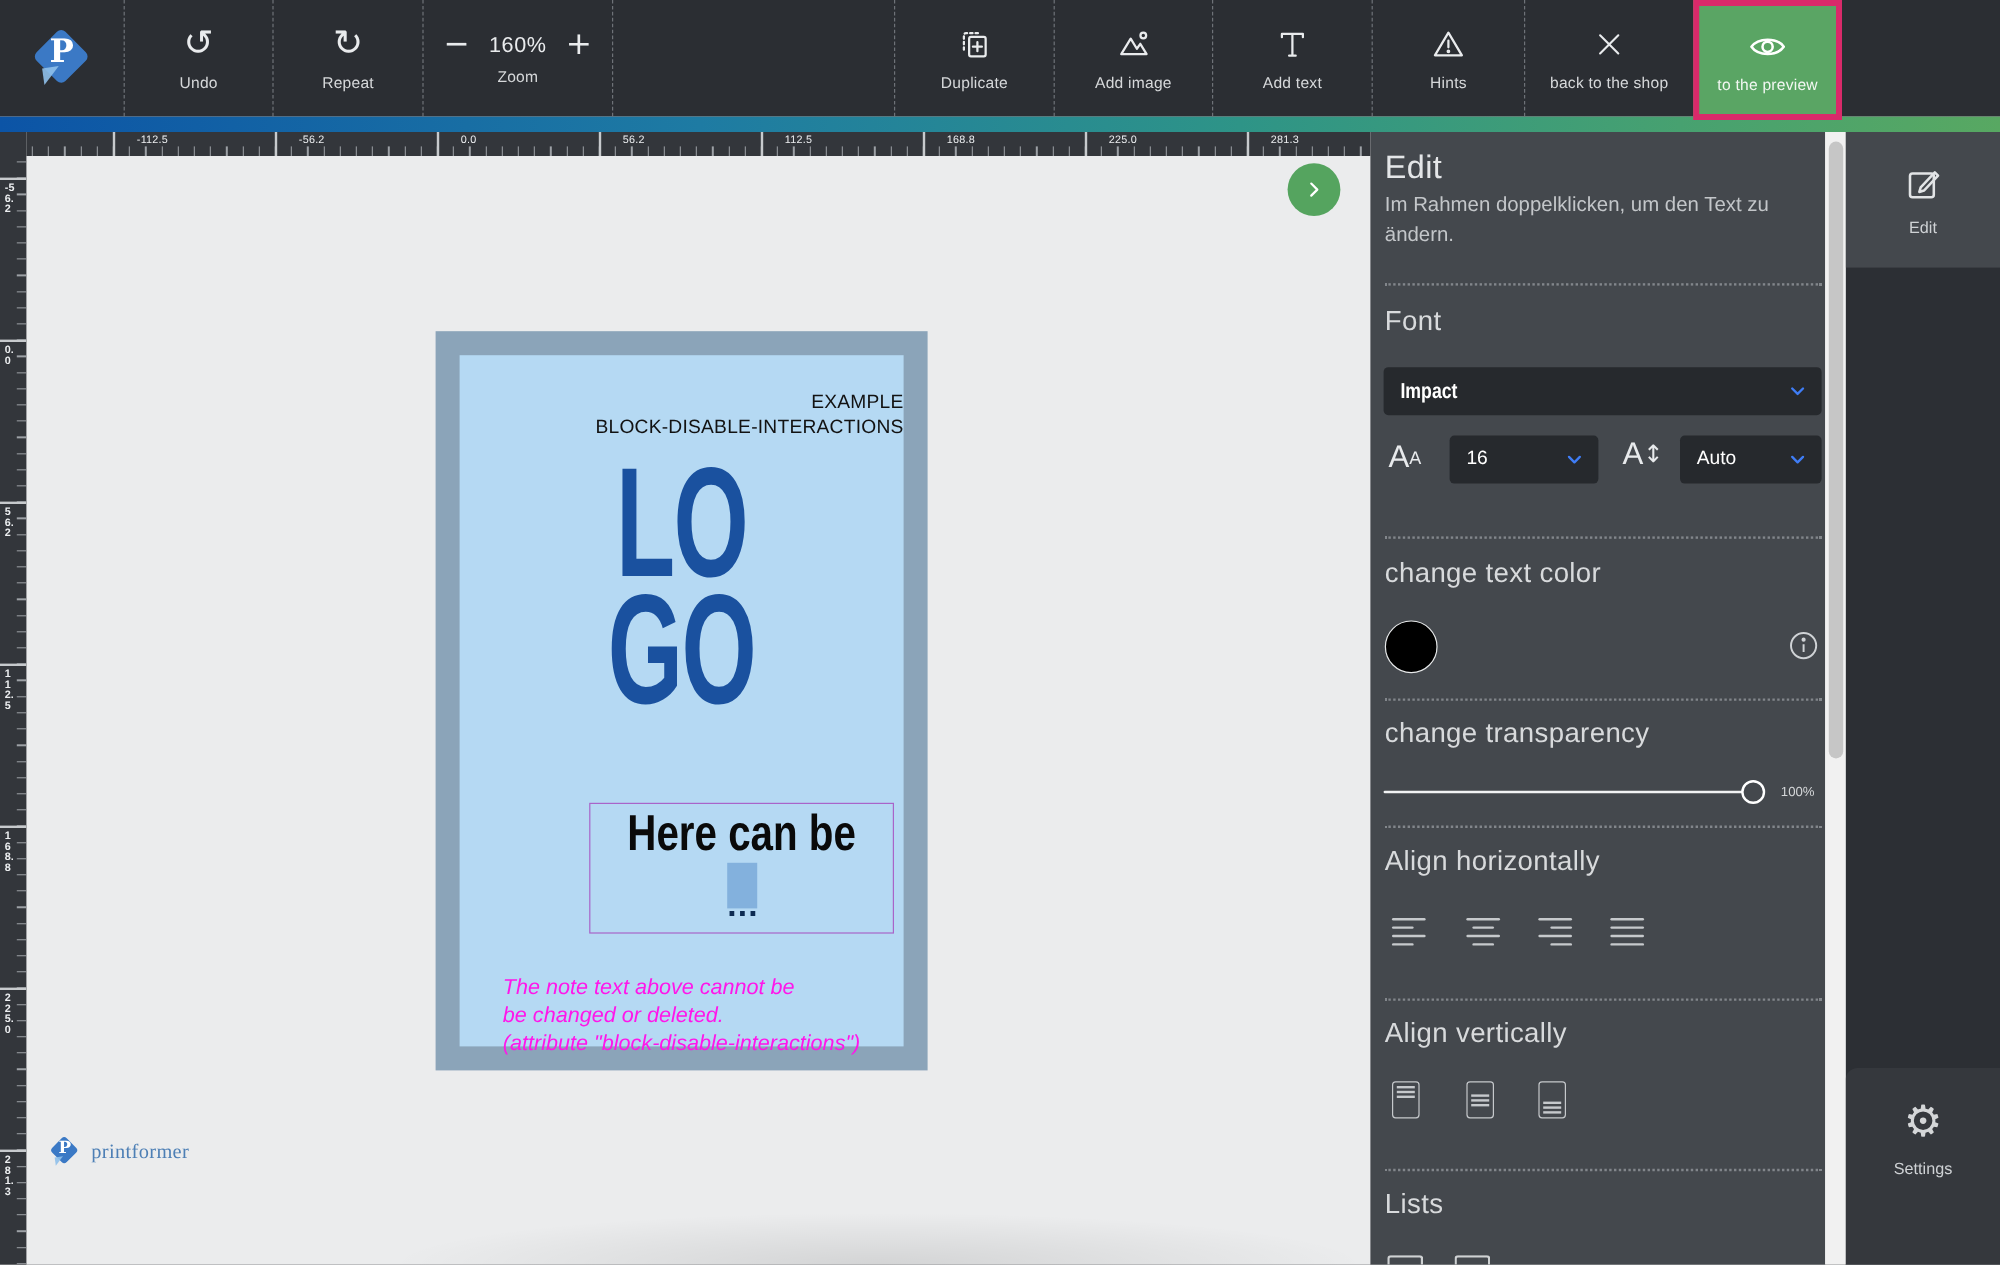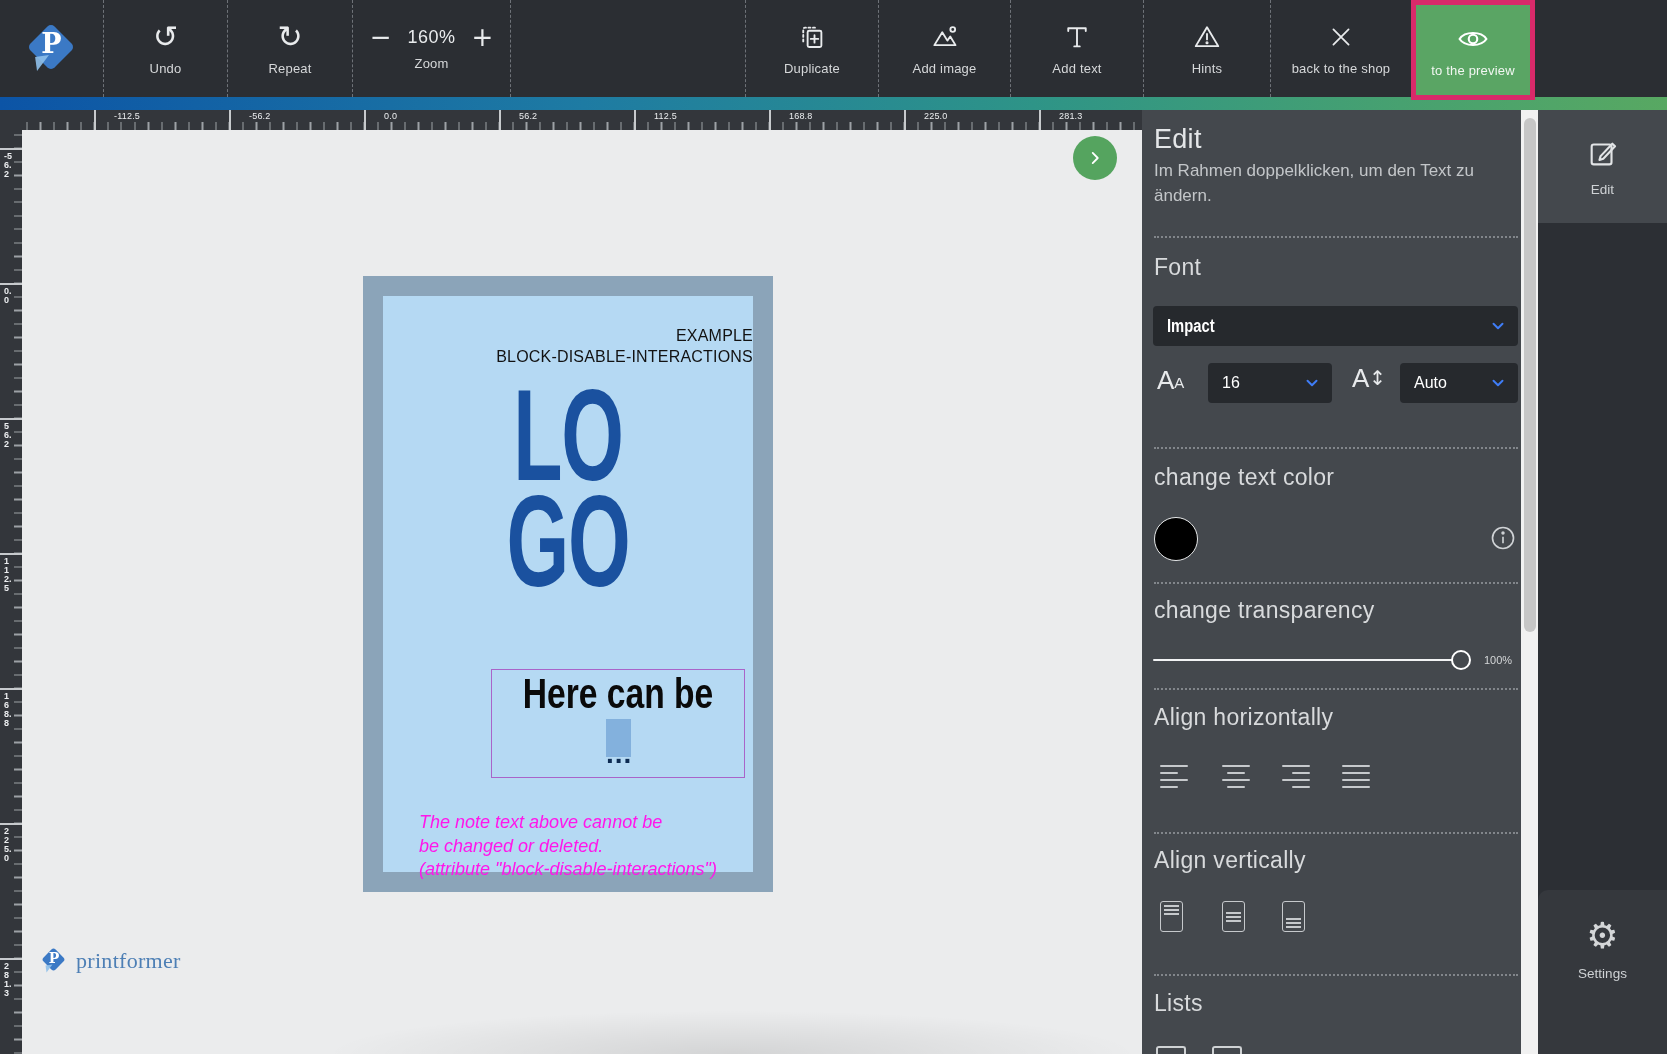--- a/index.html
+++ b/index.html
@@ -81,21 +81,21 @@
           border:1.5px solid var(--textbox-border,#a964c9);margin-left:28px;}
   .editable-text{position:absolute;left:0;top:2px;width:100%;text-align:center;color:#0a0a0a;
           font-weight:700;font-size:42px;line-height:44px;transform:scaleX(.8);}
   .cursor-block{position:absolute;left:114px;top:49px;width:25px;height:38px;background:#83b1dd;}
   .cursor-block .dots{position:absolute;left:0;bottom:-13px;width:100%;text-align:center;
           font-size:28px;font-weight:700;color:#0d2b52;letter-spacing:1px;}
   .poster-note{position:absolute;left:36px;top:515px;color:var(--note-magenta,#ff16ea);
           font-style:italic;font-size:18px;line-height:23.5px;}
 
   .brand{position:absolute;left:20px;top:818px;display:flex;align-items:center;gap:10px;}
-  .brand-text{color:#4d7fb5;font-size:22px;font-family:"Liberation Serif",serif;letter-spacing:.3px;}
+  .brand-text{color:#4d7fb5;font-size:17px;font-family:"Liberation Serif",serif;letter-spacing:.3px;}
 
   
   .panel{position:absolute;left:1142px;top:110px;width:379px;height:944px;background:#44484d;
          overflow:hidden;z-index:3;color:#d8dadc;}
   .p-abs{position:absolute;}
   .h-big{font-size:27px;font-weight:400;color:#e4e6e8;letter-spacing:.3px;}
   .h-sec{font-size:23px;font-weight:400;color:#d8dadc;letter-spacing:.3px;}
   .hint{font-size:17px;line-height:25px;color:#c3c6c9;width:348px;}
   .dashsep{position:absolute;left:12px;right:3px;border-top:2px dotted #8d9196;opacity:.85;}
   .dd{position:absolute;height:40px;background:#26292d;border-radius:4px;display:flex;

